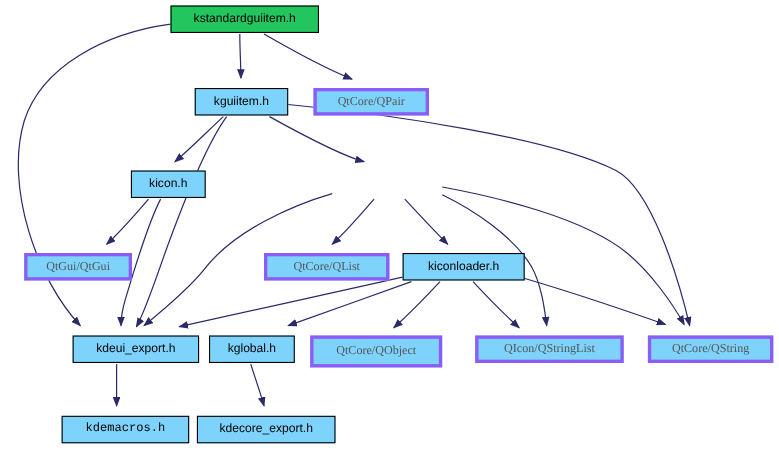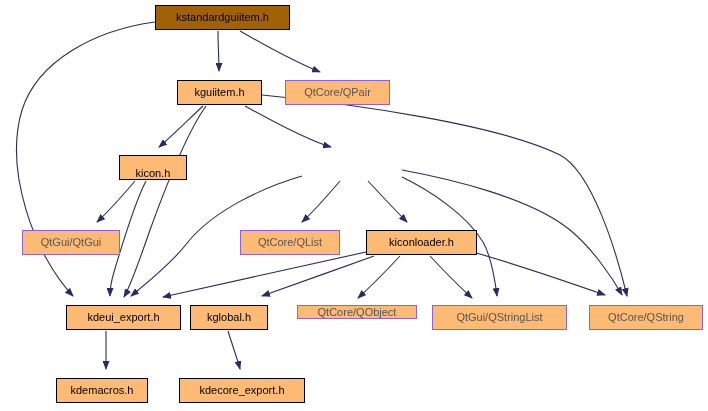--- a/index.html
+++ b/index.html
@@ -25,30 +25,31 @@
   }
   .node {
     position: absolute;
     box-sizing: border-box;
     display: flex;
     align-items: center;
     justify-content: center;
     font-size: 11px;
     line-height: 1;
     white-space: nowrap;
-    background: #fdba74;
+    background: #7dd3fc;
     border: 1px solid #000000;
     color: #000000;
   }
   .node.ext {
-    border: 1px solid #8b5cf6;
+    border: 3px solid #8b5cf6;
     color: #555555;
+    font-family: Liberation Serif, serif;
   }
   .node.root {
-    background: #a16207;
+    background: #22c55e;
     border: 1px solid #000000;
     color: #000000;
   }
 </style>
 </head>
 <body>
 
 <div id="canvas">
 
   <svg class="edges" viewBox="0 0 708 411">
@@ -105,47 +106,47 @@
 
   <div class="node root" style="left:155px;top:5px;width:135px;height:25px;">
     <span>kstandardguiitem.h</span>
   </div>
   <div class="node" style="left:177px;top:80px;width:85px;height:25px;">
     <span>kguiitem.h</span>
   </div>
   <div class="node ext" style="left:285px;top:80px;width:105px;height:25px;">
     <span>QtCore/QPair</span>
   </div>
-  <div class="node" style="left:119px;top:155px;width:68px;height:25px;align-items:flex-end;">
+  <div class="node" style="left:119px;top:155px;width:68px;height:25px;">
     <span>kicon.h</span>
   </div>
   <div class="node ext" style="left:22px;top:230px;width:98px;height:25px;">
     <span>QtGui/QtGui</span>
   </div>
-  <div class="node ext" style="left:240px;top:230px;width:100px;height:25px;">
+  <div class="node ext" style="left:240px;top:230px;width:114px;height:25px;">
     <span>QtCore/QList</span>
   </div>
   <div class="node" style="left:366px;top:230px;width:111px;height:25px;">
     <span>kiconloader.h</span>
   </div>
   <div class="node" style="left:66px;top:305px;width:115px;height:25px;">
     <span>kdeui_export.h</span>
   </div>
   <div class="node" style="left:190px;top:305px;width:78px;height:25px;align-items:center;">
     <span>kglobal.h</span>
   </div>
-  <div class="node ext" style="left:297px;top:305px;width:120px;height:14px;">
+  <div class="node ext" style="left:282px;top:305px;width:120px;height:29px;">
     <span>QtCore/QObject</span>
   </div>
   <div class="node ext" style="left:432px;top:305px;width:135px;height:25px;">
-    <span>QtGui/QStringList</span>
+    <span>QIcon/QStringList</span>
   </div>
   <div class="node ext" style="left:589px;top:305px;width:114px;height:25px;">
     <span>QtCore/QString</span>
   </div>
-  <div class="node" style="left:56px;top:378px;width:92px;height:25px;">
+  <div class="node" style="left:56px;top:378px;width:116px;height:25px;font-family:Liberation Mono, monospace;">
     <span>kdemacros.h</span>
   </div>
   <div class="node" style="left:179px;top:378px;width:126px;height:25px;align-items:center;">
     <span>kdecore_export.h</span>
   </div>
 
 </div>
 
 </body></html>

